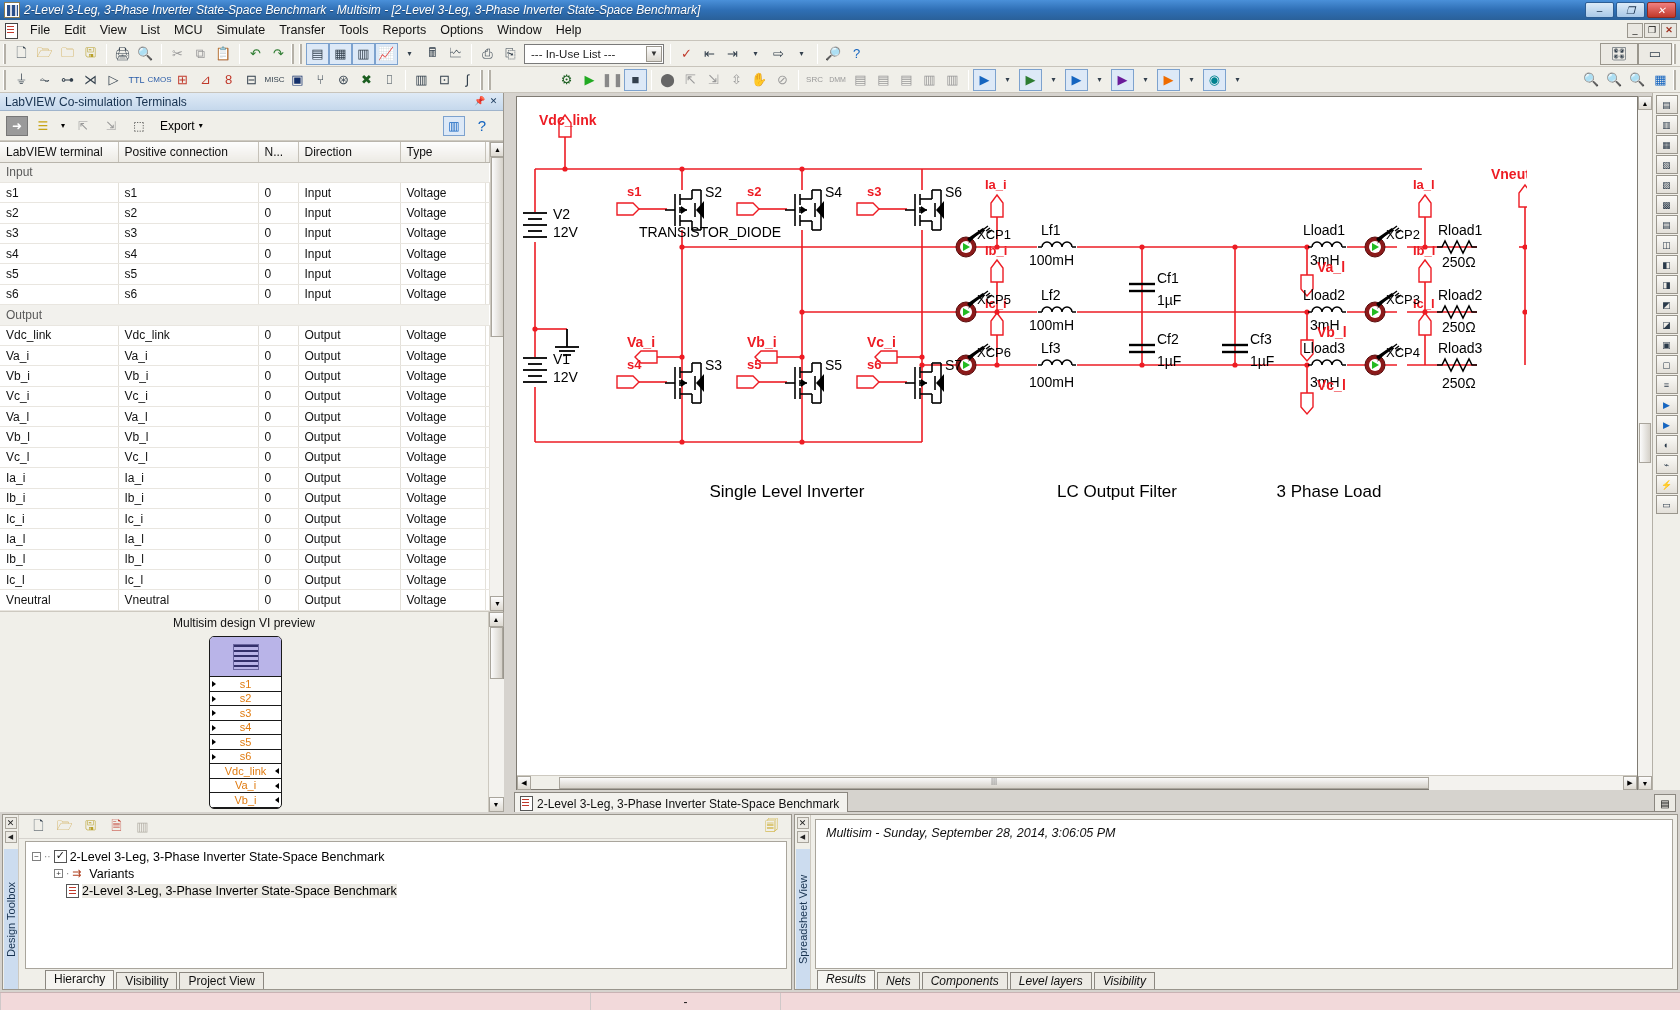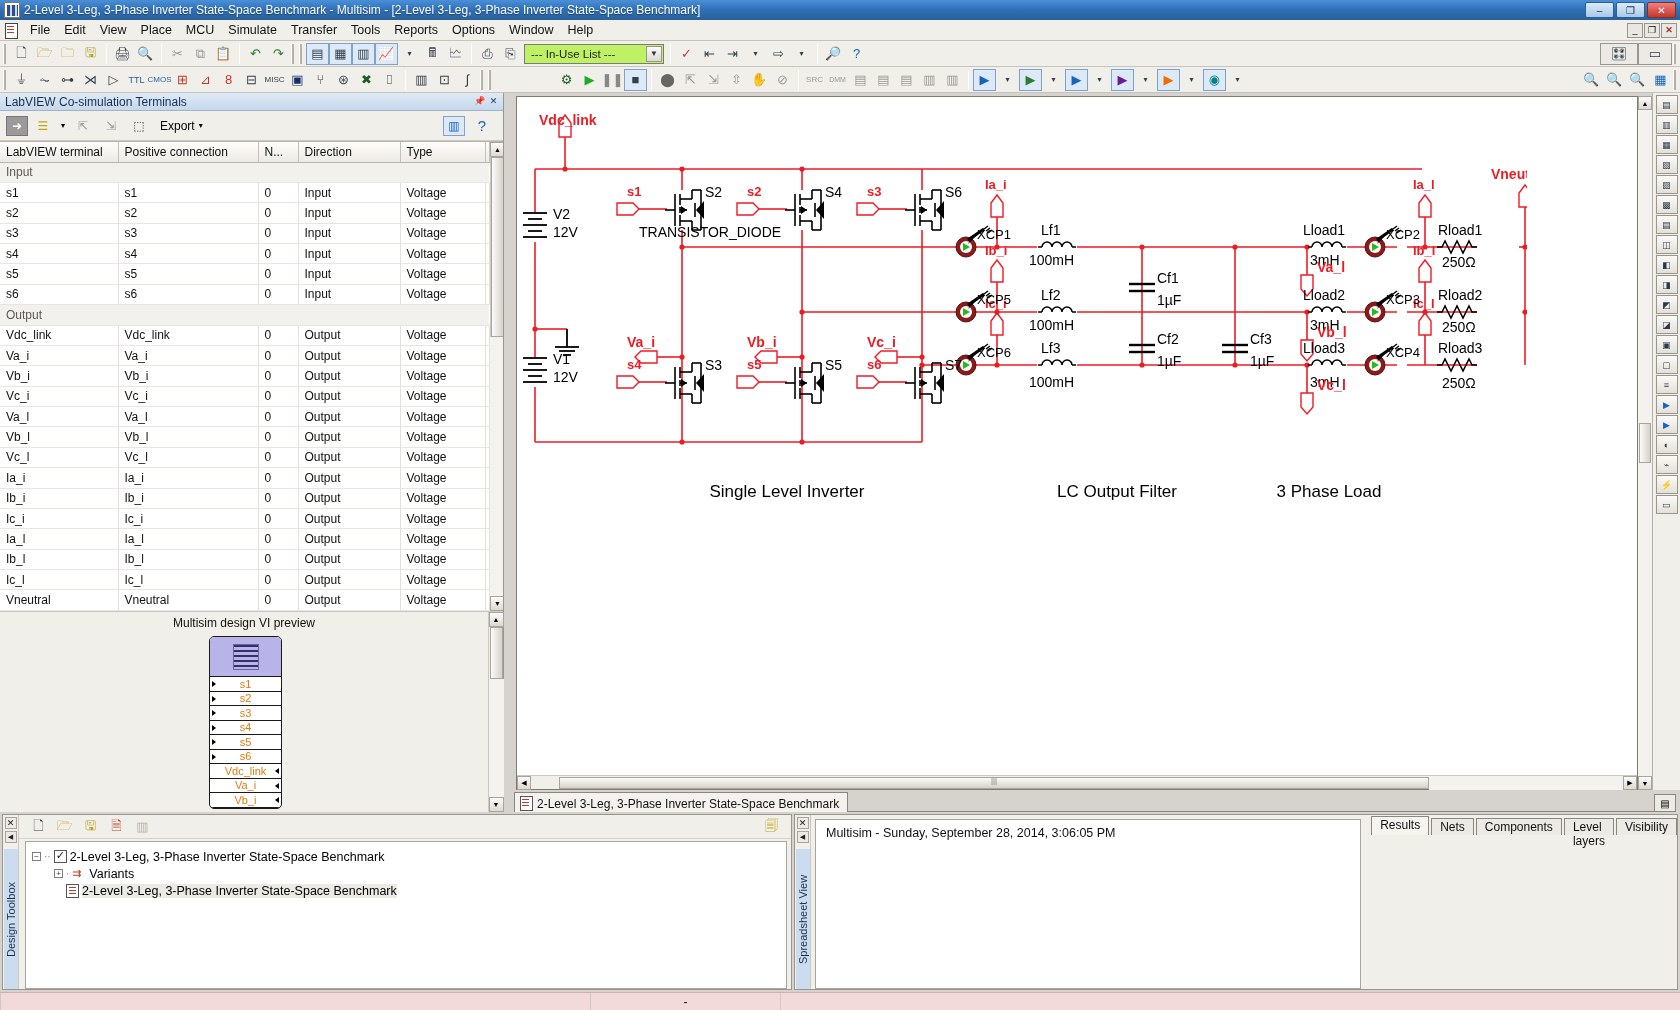--- a/index.html
+++ b/index.html
@@ -12,20 +12,21 @@
     background: #d6d3ce;
   }
   .app { position: relative; width: 1680px; height: 1010px; display: flex; flex-direction: column; }
 
   
   .titlebar {
     height: 20px; flex: 0 0 20px;
     background: linear-gradient(180deg,#4a90d9 0%, #2f6fb5 50%, #2a6099 100%);
     display: flex; align-items: center; color: #fff; font-size: 12px;
     padding: 0 2px;
+    font-style: italic;
   }
   .titlebar .ticon {
     width: 16px; height: 16px; margin: 0 4px 0 2px; flex: 0 0 16px;
     background: #ffffff; border: 1px solid #8a7a52;
     position: relative; overflow: hidden;
   }
   .titlebar .ticon::before {
     content: ""; position: absolute; left: 2px; top: 2px; width: 11px; height: 11px;
     background:
       linear-gradient(90deg, #2b4f8a 0 3px, transparent 3px 5px, #2b4f8a 5px 8px, transparent 8px 10px, #2b4f8a 10px 11px),
@@ -68,21 +69,21 @@
     display: flex; align-items: center; padding-left: 2px; gap: 0;
   }
   .tbtn {
     width: 23px; height: 22px; display:flex; align-items:center; justify-content:center;
     position: relative; font-size: 13px; color: #33404d;
   }
   .tsep { width: 1px; height: 20px; margin: 0 4px; background: #bdb9b0; border-right:1px solid #fff; }
   .grip { width: 4px; height: 20px; margin: 0 3px 0 1px;
     background: linear-gradient(90deg,#fff 0 1px,#b5b1a8 1px 3px, transparent 3px); }
   .tb-combo {
-    width: 140px; height: 20px; background: #bef264; border: 1px solid #7a7a7a;
+    width: 140px; height: 20px; background: #ffffff; border: 1px solid #7a7a7a;
     display:flex; align-items:center; padding-left:6px; font-size:11.5px; color:#222;
     position: relative; margin: 0 2px;
   }
   .tb-combo .arrow {
     position:absolute; right:1px; top:1px; width:16px; height:16px;
     background: linear-gradient(180deg,#fcfcfc,#dcd8d0); border:1px solid #9a968d;
     display:flex;align-items:center;justify-content:center;font-size:8px;color:#333;
   }
 
   
@@ -216,21 +217,21 @@
   .tick-ico::after{content:"✓"; position:absolute; left:1px; top:-2px; font-size:11px; color:#111;}
   .var-ico { width:14px;height:13px; position:relative; color:#b04020; font-size:11px; line-height:12px;}
   .doc-ico2 { width:13px;height:14px; background:#fff; border:1px solid #555; position:relative; }
   .doc-ico2::after{content:""; position:absolute; left:2px;top:2px;width:7px;height:8px;
     background: repeating-linear-gradient(180deg,#c0392b 0 1px,transparent 1px 3px);}
   .hier-tabs { height:20px; flex:0 0 20px; display:flex; align-items:flex-end; padding-left:26px; gap:2px; }
   .htab { height:17px; padding:1px 8px; font-size:12px; border:1px solid #8b8780; border-bottom:none; background:#eceae4; color:#111;}
   .htab.active { background:#f5f4f0; height:19px; font-weight:normal; }
 
   .ssdock { flex:1 1 auto; display:flex; background:#f0efe9; border:1px solid #9a968d; margin:2px 2px 2px 1px;}
-  .ss-main { flex:1 1 auto; display:flex; }
+  .ss-main { flex:1 1 auto; display:flex; flex-direction:column;font-style:italic;}
   .ss-list { flex:1 1 auto; background:#fff; border:1px solid #a9a59c; margin:4px 4px 0 4px; padding:6px 10px; font-size:12.5px; color:#111;}
   .ss-tabs { height:20px;flex:0 0 20px; display:flex; align-items:flex-end; padding-left:6px; gap:2px; }
 
   
   .statusbar {
     flex:0 0 18px; height:18px; background:#f2d9da; border-top:1px solid #c9b3b4;
     display:flex; align-items:center; font-size:12px; color:#111;
   }
   .statusbar .sfield { border-left:1px solid #cfc8c8; height:18px; display:flex; align-items:center; justify-content:center; }
   .statusbar .s1 { flex:1 1 auto; padding-left:5px; border-left:none;}
@@ -252,21 +253,21 @@
       <div class="wbtn">❐</div>
       <div class="wbtn close">✕</div>
     </div>
   </div>
 
   <div class="menubar">
     <div class="doc-ico"></div>
     <div class="menu-item">File</div>
     <div class="menu-item">Edit</div>
     <div class="menu-item">View</div>
-    <div class="menu-item">Place</div>
+    <div class="menu-item">List</div>
     <div class="menu-item">MCU</div>
     <div class="menu-item">Simulate</div>
     <div class="menu-item">Transfer</div>
     <div class="menu-item">Tools</div>
     <div class="menu-item">Reports</div>
     <div class="menu-item">Options</div>
     <div class="menu-item">Window</div>
     <div class="menu-item">Help</div>
     <div class="mdi-btns">
       <div class="mdi-btn">_</div>
@@ -1055,20 +1056,25 @@
             <span class="texp">+</span>
             <span class="tline">·</span>
             <span class="var-ico">⇉</span>
             <span>Variants</span>
           </div>
           <div class="tnode l2" style="padding-left:34px">
             <span class="doc-ico2"></span>
             <span style="background:#eceae4">2-Level 3-Leg, 3-Phase Inverter State-Space Benchmark</span>
           </div>
         </div>
+        <div class="hier-tabs">
+          <div class="htab active">Hierarchy</div>
+          <div class="htab">Visibility</div>
+          <div class="htab">Project View</div>
+        </div>
       </div>
     </div>
 
     <div class="ssdock">
       <div class="dock-side">
         <div class="xb">✕</div>
         <div class="ab">◀</div>
         <div class="vlabel">Spreadsheet View</div>
       </div>
       <div class="ss-main">

